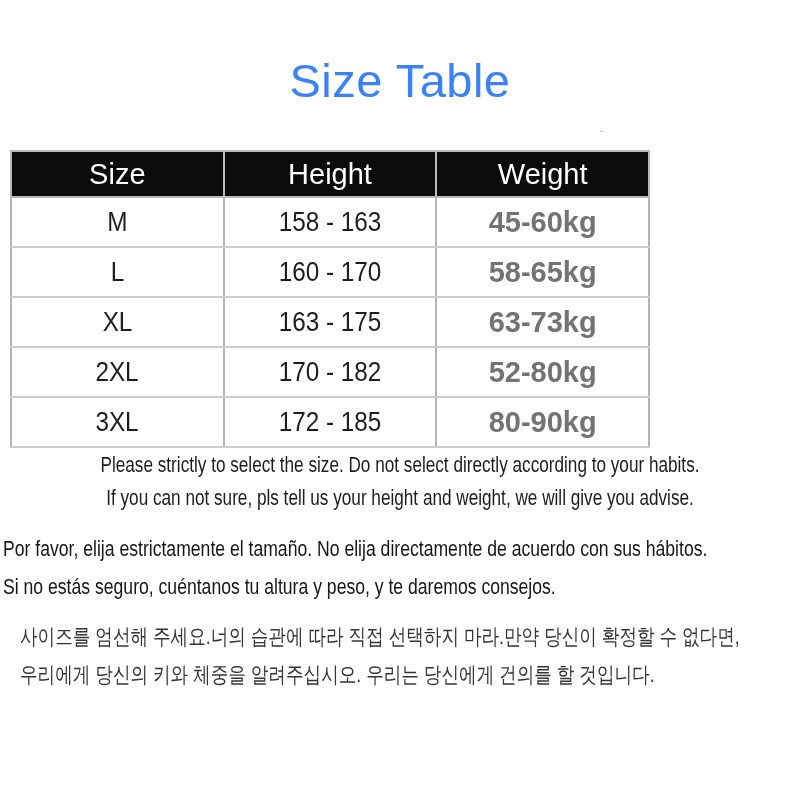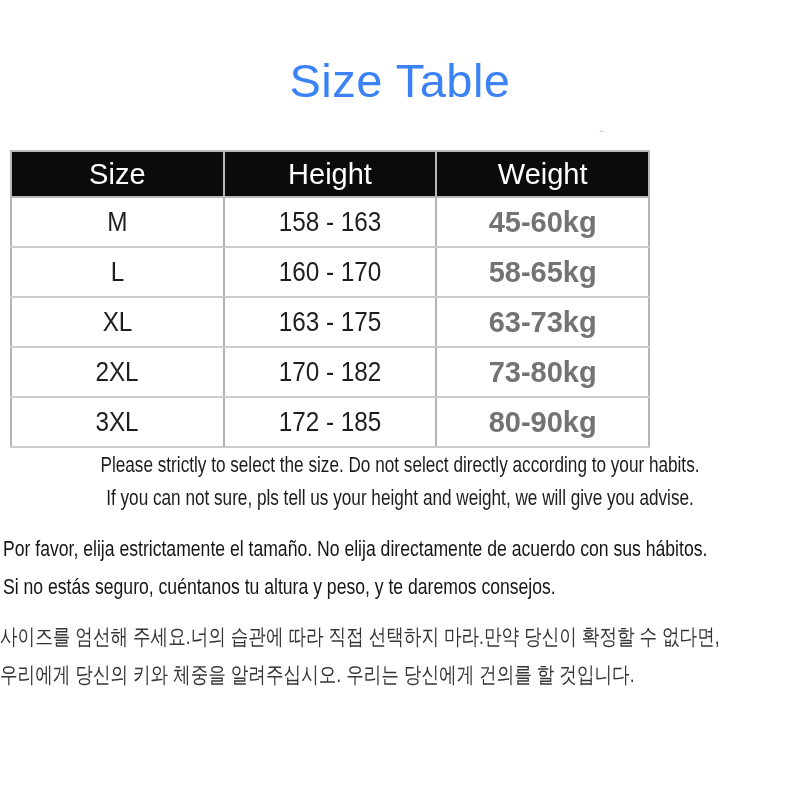--- a/index.html
+++ b/index.html
@@ -42,21 +42,21 @@
     text-align:center;
     font-size:22px; line-height:33px; color:#1c1c1c;
   }
   .note-en .line { white-space:nowrap; transform:scaleX(0.78); transform-origin:50% 50%; }
   .note-es {
     margin-top:16px; text-align:left; padding-left:3px;
     font-size:22px; line-height:38px; color:#161616;
   }
   .note-es .line { white-space:nowrap; transform:scaleX(0.80); transform-origin:0 50%; }
   .note-ko {
-    margin-top:12px; text-align:left; 
+    margin-top:12px; text-align:left; padding-left:20px;
     font-size:22px; line-height:38px; color:#353535;
   }
   .note-ko .line { white-space:nowrap; transform:scaleX(0.80); transform-origin:0 50%; }
   .smudge {
     position:absolute; left:599px; top:128px;
     font-size:12px; color:#9a9a9a; opacity:0.65;
     transform:rotate(8deg);
   }
 </style>
 </head>
@@ -87,21 +87,21 @@
         <td class="weight-col">58-65kg</td>
       </tr>
       <tr>
         <td><span class="narrow">XL</span></td>
         <td><span class="narrow">163 - 175</span></td>
         <td class="weight-col">63-73kg</td>
       </tr>
       <tr>
         <td><span class="narrow">2XL</span></td>
         <td><span class="narrow">170 - 182</span></td>
-        <td class="weight-col">73-80kg</td>
+        <td class="weight-col">52-80kg</td>
       </tr>
       <tr>
         <td><span class="narrow">3XL</span></td>
         <td><span class="narrow">172 - 185</span></td>
         <td class="weight-col">80-90kg</td>
       </tr>
     </tbody>
   </table>
 </div>
 

